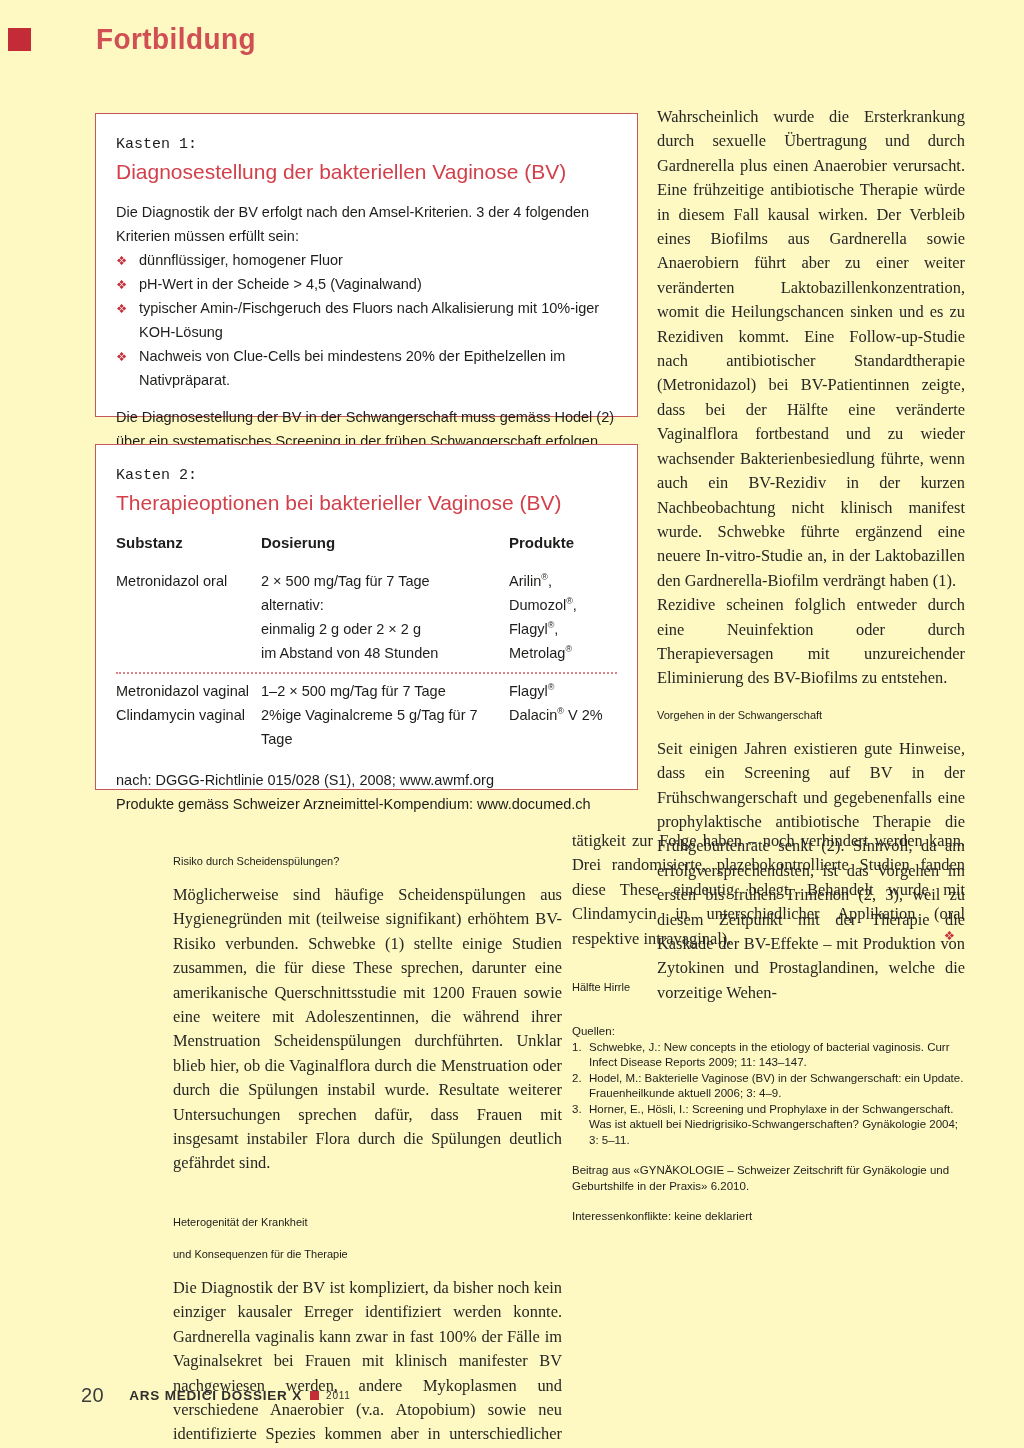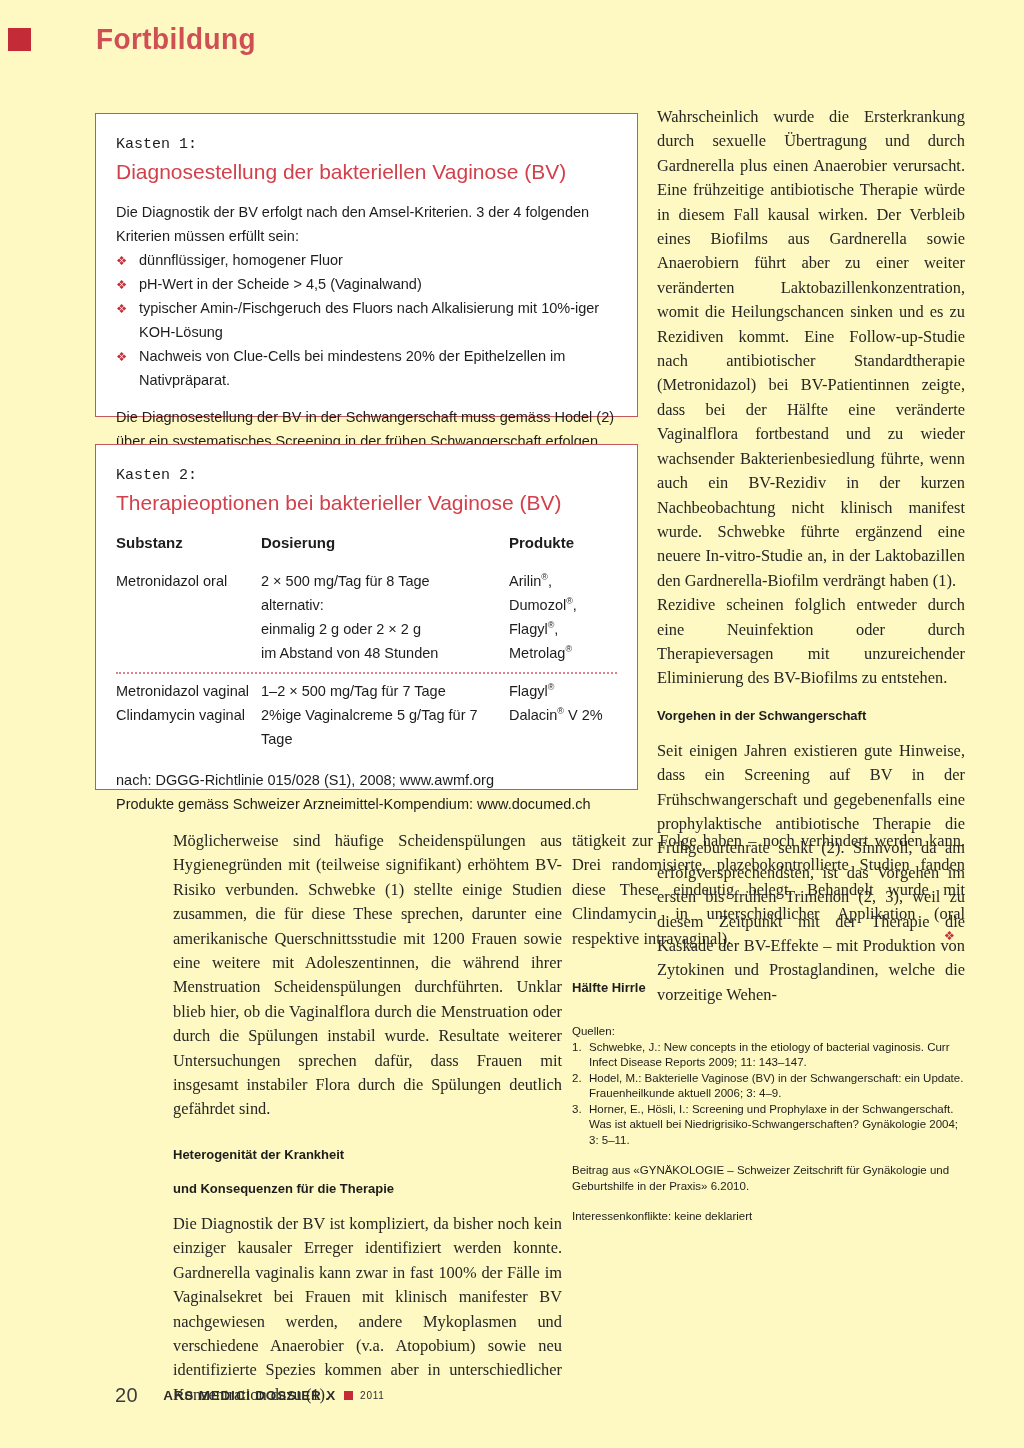--- a/index.html
+++ b/index.html
@@ -35,38 +35,38 @@
   sup{font-size:9px;line-height:0;}
 
   
   .serif{font-family:"Liberation Serif",serif;color:#262624;font-size:16.4px;line-height:24.4px;
          text-align:justify;hyphens:auto;}
   .serif p{margin:0;}
   .col{position:absolute;}
   .col-right-top{left:657px;top:105px;width:308px;}
   .col-left-bottom{left:173px;top:829px;width:389px;}
   .col-right-bottom{left:572px;top:829px;width:393px;}
-  .sans-head{font-family:"Liberation Sans",sans-serif;font-weight:bold;font-size:13px;
+  .sans-head{font-family:"Liberation Sans",sans-serif;font-weight:normal;font-size:11px;
              line-height:21px;color:#1d1d1b;text-align:left;}
   .head-gap{margin-top:14px;}
   .p-end{position:relative;}
   .end-diamond{position:absolute;right:10px;bottom:3px;}
   .author{margin-top:26px;}
 
   
   .small{font-family:"Liberation Sans",sans-serif;font-size:11.5px;line-height:15.5px;
          color:#1d1d1b;text-align:left;}
   .sources{margin-top:26px;}
   .ref-row{display:flex;margin:0;}
   .ref-num{width:17px;flex:0 0 17px;}
   .ref-text{flex:1;}
   .note-block{margin-top:15px;}
 
   
-  .footer{position:absolute;left:115px;top:1384px;display:flex;align-items:center;}
+  .footer{position:absolute;left:81px;top:1384px;display:flex;align-items:center;}
   .pg-num{font-size:20px;color:#3c3c3c;letter-spacing:.5px;}
   .ft-label{margin-left:25px;font-size:13.5px;font-weight:bold;letter-spacing:.8px;color:#2e2e2e;}
   .ft-square{width:9px;height:9px;background:#c32b37;margin:0 7px 0 8px;}
   .ft-year{font-size:10px;font-weight:normal;letter-spacing:.8px;color:#2e2e2e;}
 </style>
 </head>
 <body>
 
 <div class="page">
 
@@ -103,21 +103,21 @@
   <div class="kasten kasten2">
     <p class="k-label">Kasten 2:</p>
     <h2 class="k-title">Therapieoptionen bei bakterieller Vaginose (BV)</h2>
     <div class="tbl">
       <div class="th">Substanz</div>
       <div class="th">Dosierung</div>
       <div class="th">Produkte</div>
 
       <div class="cell">Metronidazol oral</div>
       <div class="cell">
-        <div>2 × 500 mg/Tag für 8 Tage</div>
+        <div>2 × 500 mg/Tag für 7 Tage</div>
         <div>alternativ:</div>
         <div>einmalig 2 g oder 2 × 2 g</div>
         <div>im Abstand von 48 Stunden</div>
       </div>
       <div class="cell">
         <div>Arilin<sup>®</sup>, Dumozol<sup>®</sup>,</div>
         <div>Flagyl<sup>®</sup>, Metrolag<sup>®</sup></div>
       </div>
 
       <div class="tbl-divider"></div>
@@ -137,22 +137,23 @@
   </div>
 
   <div class="col col-right-top serif">
     <p>Wahrscheinlich wurde die Ersterkrankung durch sexuelle Übertragung und durch Gardnerella plus einen Anaerobier verursacht. Eine frühzeitige antibiotische Therapie würde in diesem Fall kausal wirken. Der Verbleib eines Biofilms aus Gardnerella sowie Anaerobiern führt aber zu einer weiter veränderten Laktobazillenkonzentration, womit die Heilungschancen sinken und es zu Rezidiven kommt. Eine Follow-up-Studie nach antibiotischer Standardtherapie (Metronidazol) bei BV-Patientinnen zeigte, dass bei der Hälfte eine veränderte Vaginalflora fortbestand und zu wieder wachsender Bakterienbesiedlung führte, wenn auch ein BV-Rezidiv in der kurzen Nachbeobachtung nicht klinisch manifest wurde. Schwebke führte ergänzend eine neuere In-vitro-Studie an, in der Laktobazillen den Gardnerella-Biofilm verdrängt haben (1).</p>
     <p>Rezidive scheinen folglich entweder durch eine Neuinfektion oder durch Therapieversagen mit unzureichender Eliminierung des BV-Biofilms zu entstehen.</p>
     <h3 class="sans-head head-gap">Vorgehen in der Schwangerschaft</h3>
     <p>Seit einigen Jahren existieren gute Hinweise, dass ein Screening auf BV in der Frühschwangerschaft und gegebenenfalls eine prophylaktische antibiotische Therapie die Frühgeburtenrate senkt (2). Sinnvoll, da am erfolgversprechendsten, ist das Vorgehen im ersten bis frühen Trimenon (2, 3), weil zu diesem Zeitpunkt mit der Therapie die Kaskade der BV-Effekte – mit Produktion von Zytokinen und Prostaglandinen, welche die vorzeitige Wehen-</p>
   </div>
 
   <div class="col col-left-bottom serif">
+    <h3 class="sans-head" style="margin-top:22px;">Risiko durch Scheidenspülungen?</h3>
     <p>Möglicherweise sind häufige Scheidenspülungen aus Hygienegründen mit (teilweise signifikant) erhöhtem BV-Risiko verbunden. Schwebke (1) stellte einige Studien zusammen, die für diese These sprechen, darunter eine amerikanische Querschnittsstudie mit 1200 Frauen sowie eine weitere mit Adoleszentinnen, die während ihrer Menstruation Scheidenspülungen durchführten. Unklar blieb hier, ob die Vaginalflora durch die Menstruation oder durch die Spülungen instabil wurde. Resultate weiterer Untersuchungen sprechen dafür, dass Frauen mit insgesamt instabiler Flora durch die Spülungen deutlich gefährdet sind.</p>
-    <h3 class="sans-head" style="margin-top:22px;">Heterogenität der Krankheit</h3>
+    <h3 class="sans-head" style="margin-top:36px;">Heterogenität der Krankheit</h3>
     <h3 class="sans-head">und Konsequenzen für die Therapie</h3>
     <p>Die Diagnostik der BV ist kompliziert, da bisher noch kein einziger kausaler Erreger identifiziert werden konnte. Gardnerella vaginalis kann zwar in fast 100% der Fälle im Vaginalsekret bei Frauen mit klinisch manifester BV nachgewiesen werden, andere Mykoplasmen und verschiedene Anaerobier (v.a. Atopobium) sowie neu identifizierte Spezies kommen aber in unterschiedlicher Konzentration dazu (1).</p>
   </div>
 
   <div class="col col-right-bottom">
     <div class="serif p-end">
       <p>tätigkeit zur Folge haben – noch verhindert werden kann. Drei randomisierte, plazebokontrollierte Studien fanden diese These eindeutig belegt. Behandelt wurde mit Clindamycin in unterschiedlicher Applikation (oral respektive intravaginal).</p>
       <span class="diamond end-diamond">❖</span>
     </div>
     <h3 class="sans-head author">Hälfte Hirrle</h3>

